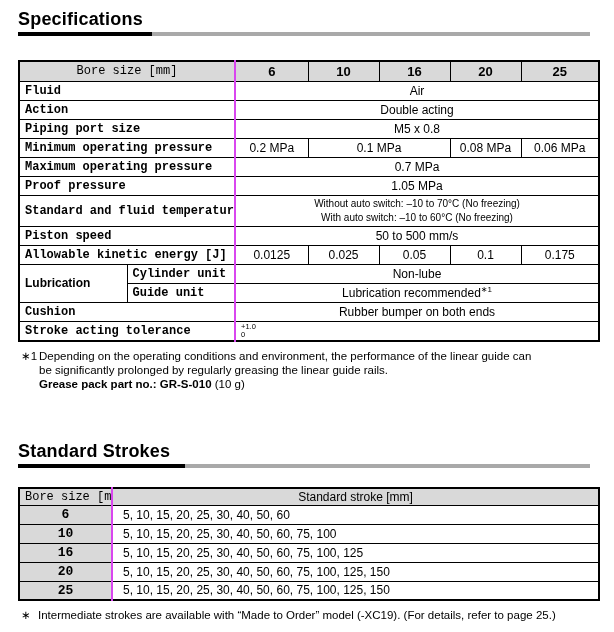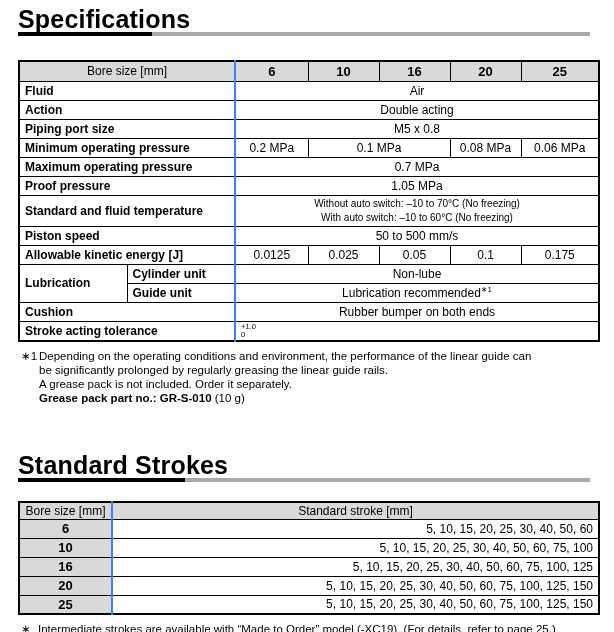--- a/index.html
+++ b/index.html
@@ -6,21 +6,21 @@
   body {
     width:614px; height:632px;
     font-family:"Liberation Sans", sans-serif;
     color:#000;
     overflow:hidden;
   }
   .page { padding:9px 17px 0 18px; }
 
   
   .section-title {
-    font-size:25px;
+    font-size:18px;
     font-weight:bold;
     margin:0;
     line-height:20px;
     letter-spacing:0.2px;
   }
   .rule { display:flex; height:4px; margin-top:3px; width:572px; }
   .rule .rule-black { background:#000; height:4px; }
   .rule .rule-gray  { background:#a9a9a9; height:4px; flex:1; }
   .rule-spec .rule-black { width:134px; }
   .rule-strokes .rule-black { width:167px; }
@@ -36,21 +36,21 @@
   .outer { border:2px solid #000; }
 
   
   .spec-table { margin-top:24px; }
   .spec-table tr { height:19px; }
   .spec-table .head-row th { background:#d9d9d9; font-weight:normal; text-align:center; }
   .spec-table .head-row { height:20px; }
   .bore-num { font-weight:bold !important; font-size:13px; }
   .lbl { font-weight:bold; text-align:left; }
   .val { text-align:center; }
-  .sep { border-right:2px solid #3b82f6; }
+  .sep { border-right:2px solid #d946ef;font-family:Liberation Mono, monospace; }
   .temp-row { height:34px; }
   .temp-cell { font-size:10px; line-height:14px; white-space:normal; }
   .tol-cell div { font-size:7.5px; line-height:8px; text-align:left; }
   .fn-sup { font-size:8px; vertical-align:super; line-height:0; }
 
   
   .footnote {
     display:flex;
     font-size:11.5px;
     line-height:14px;
@@ -61,21 +61,21 @@
   .footnote .fbody { flex:1; }
   .bold { font-weight:bold;text-align:center; }
 
   
   .strokes-section { margin-top:50px; }
   .strokes-table { margin-top:19px; }
   .strokes-table tr { height:19px; }
   .strokes-table .head-row { height:17px; }
   .strokes-table .head-row td { background:#d9d9d9; text-align:center; font-weight:normal; }
   .strokes-table .bore-cell { background:#d9d9d9; text-align:center; font-weight:bold; font-size:13px; }
-  .strokes-table .stroke-cell { text-align:right; padding-left:10px; }
+  .strokes-table .stroke-cell { text-align:left; padding-left:10px; }
 
   .strokes-footnote { margin-top:7px; }
   .strokes-footnote .marker { width:17px; flex:0 0 17px; }
 </style>
 </head>
 <body>
 
 <div class="page">
 
   <div>
@@ -171,21 +171,20 @@
         </td>
       </tr>
     </tbody>
       </table>
 
     <div class="footnote">
       <div class="marker">∗1</div>
       <div class="fbody">
         <div>Depending on the operating conditions and environment, the performance of the linear guide can</div>
         <div>be significantly prolonged by regularly greasing the linear guide rails.</div>
-        <div>A grease pack is not included. Order it separately.</div>
         <div><span class="bold">Grease pack part no.: GR-S-010</span><span> (10 g)</span></div>
       </div>
     </div>
   </div>
 
   <div class="strokes-section">
     <h1 class="section-title">Standard Strokes</h1>
     <div class="rule rule-strokes">
       <div class="rule-black"></div>
       <div class="rule-gray"></div>

